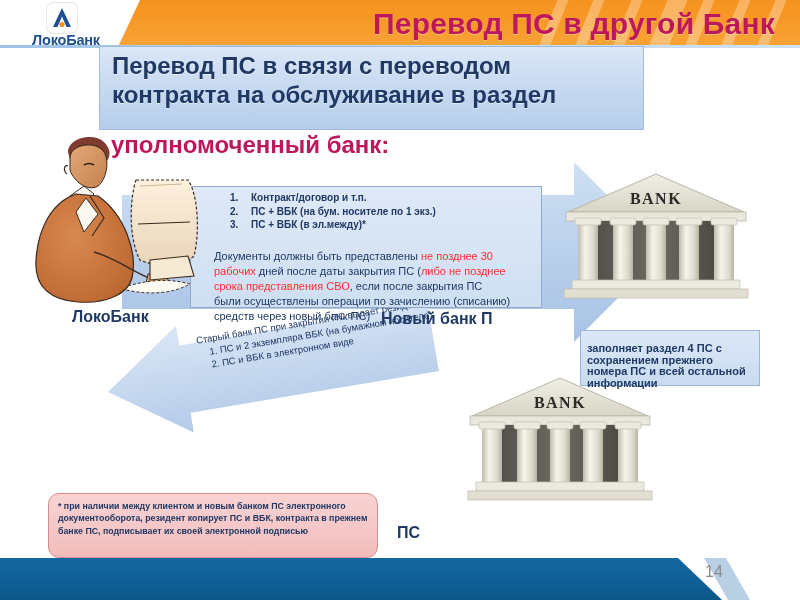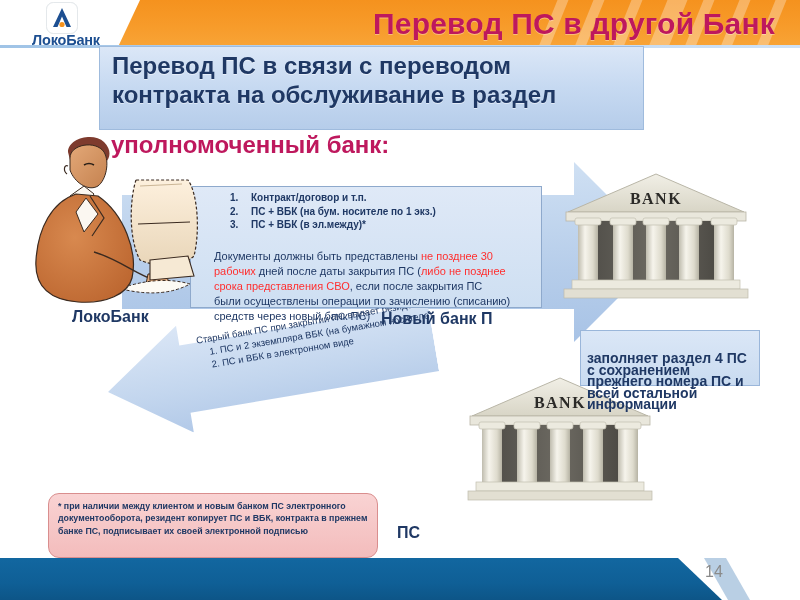--- a/index.html
+++ b/index.html
@@ -104,22 +104,22 @@
   }
   .doclist ol{margin:0 0 2px 0;padding-left:44px;}
   .doclist ol li{font-weight:bold;margin:0;padding-left:10px;}
   .doclist p{margin:17px;font-size:11px;line-height:15px;font-weight:normal;}
 
   
   .sidenote{
     position:absolute;left:580px;top:330px;width:180px;height:56px;
     background:linear-gradient(180deg,#dbe7f7 0%,#c9dbf0 100%);
     border:1px solid #9ab6da;box-sizing:border-box;
-    padding:22px 6px;z-index:6;
-    color:#1f3864;font-size:14px;line-height:11.5px;font-weight:bold;
+    padding:12px 6px;z-index:6;
+    color:#1f3864;font-size:11px;line-height:11.5px;font-weight:bold;
   }
 
   
   .footnote{
     position:absolute;left:48px;top:493px;width:330px;height:65px;
     background:linear-gradient(180deg,#f9d3d3 0%,#f3bcbc 100%);
     border:1px solid #d98e8e;border-radius:11px;box-sizing:border-box;
     padding:6px 9px;z-index:6;
     color:#1f3864;font-size:8.8px;line-height:12.3px;font-weight:bold;
   }

